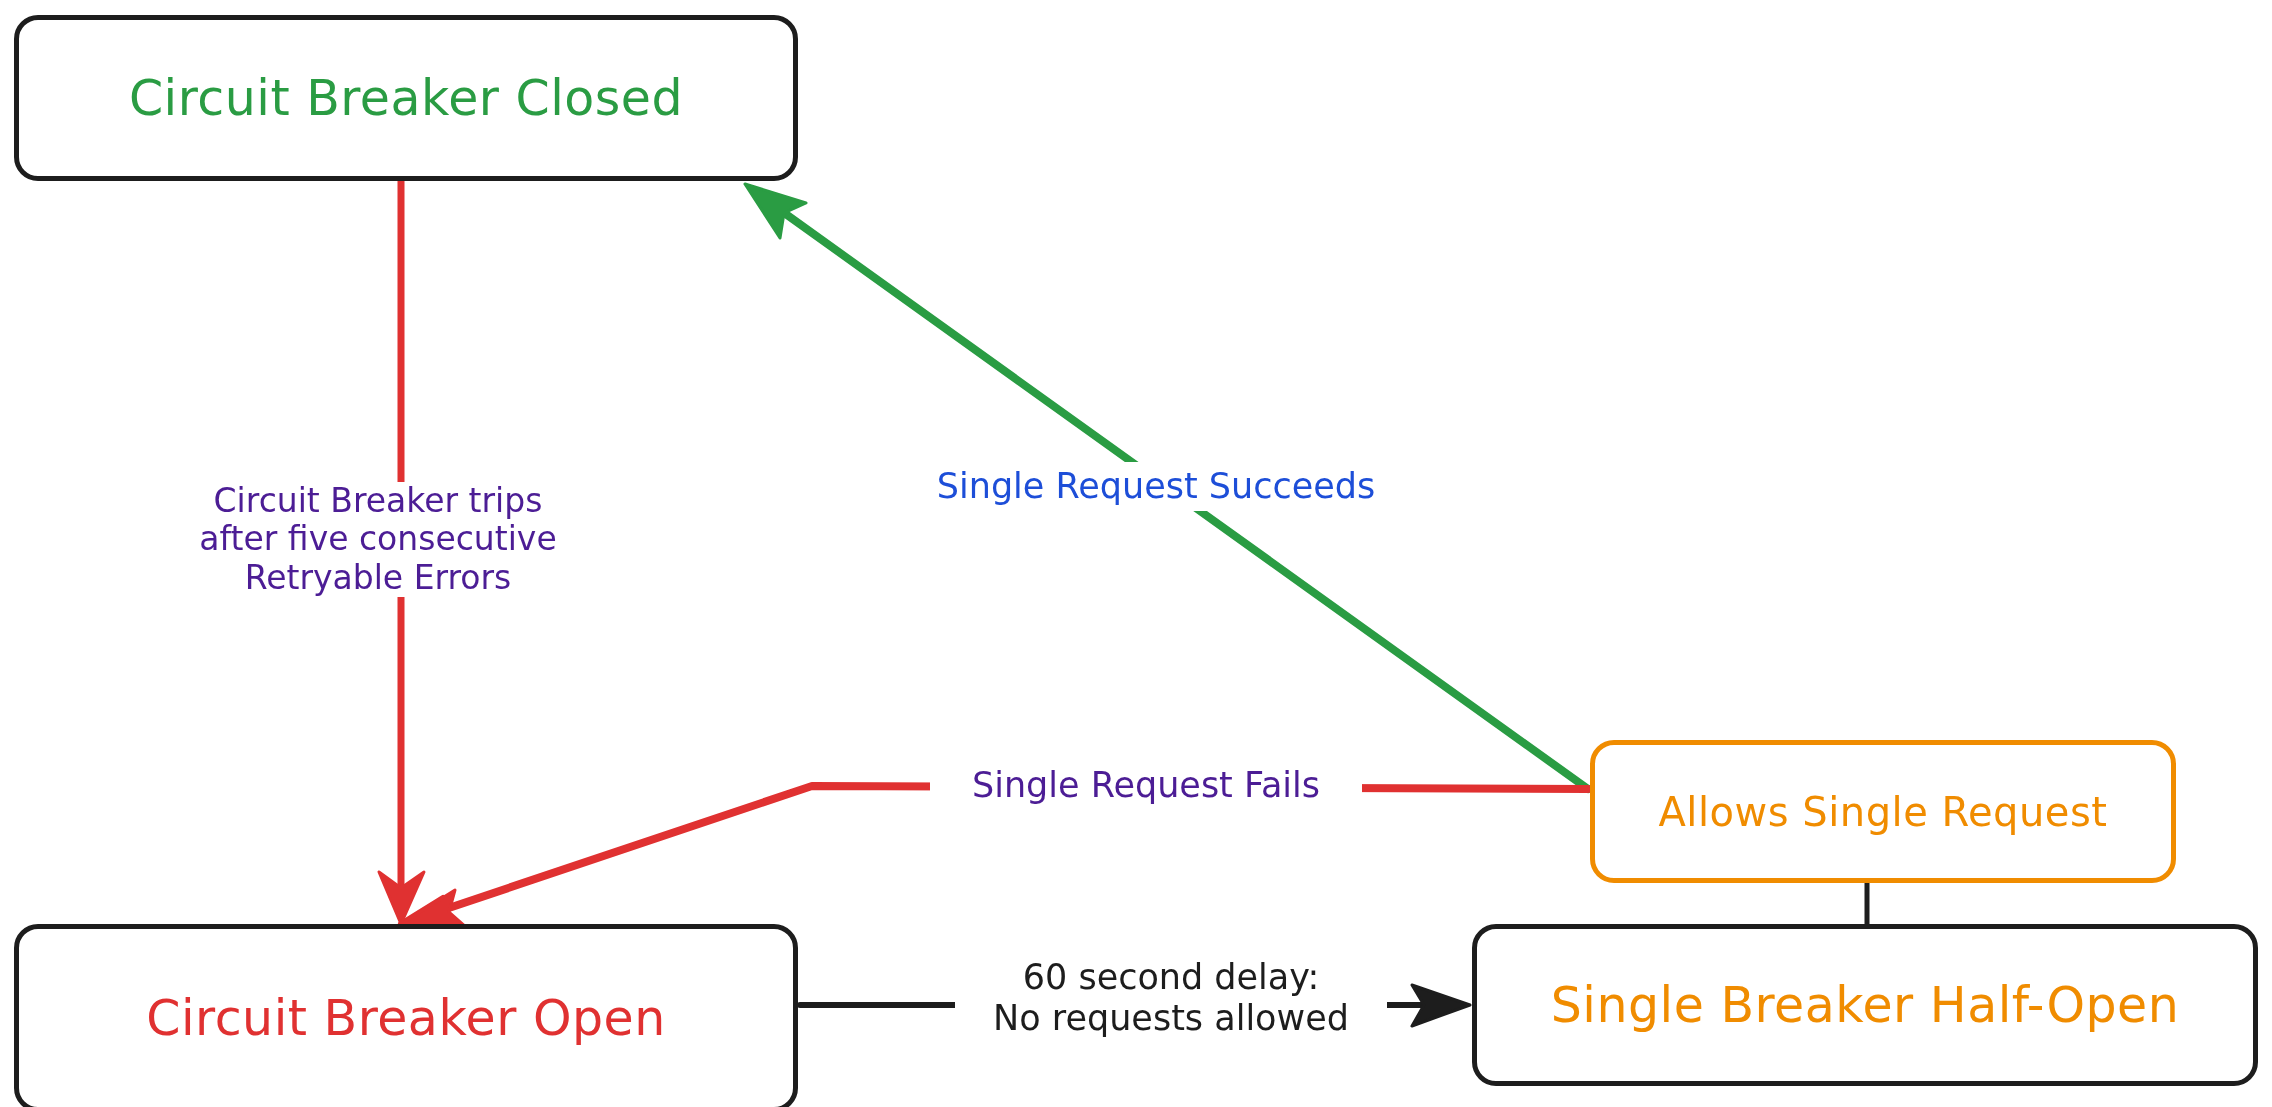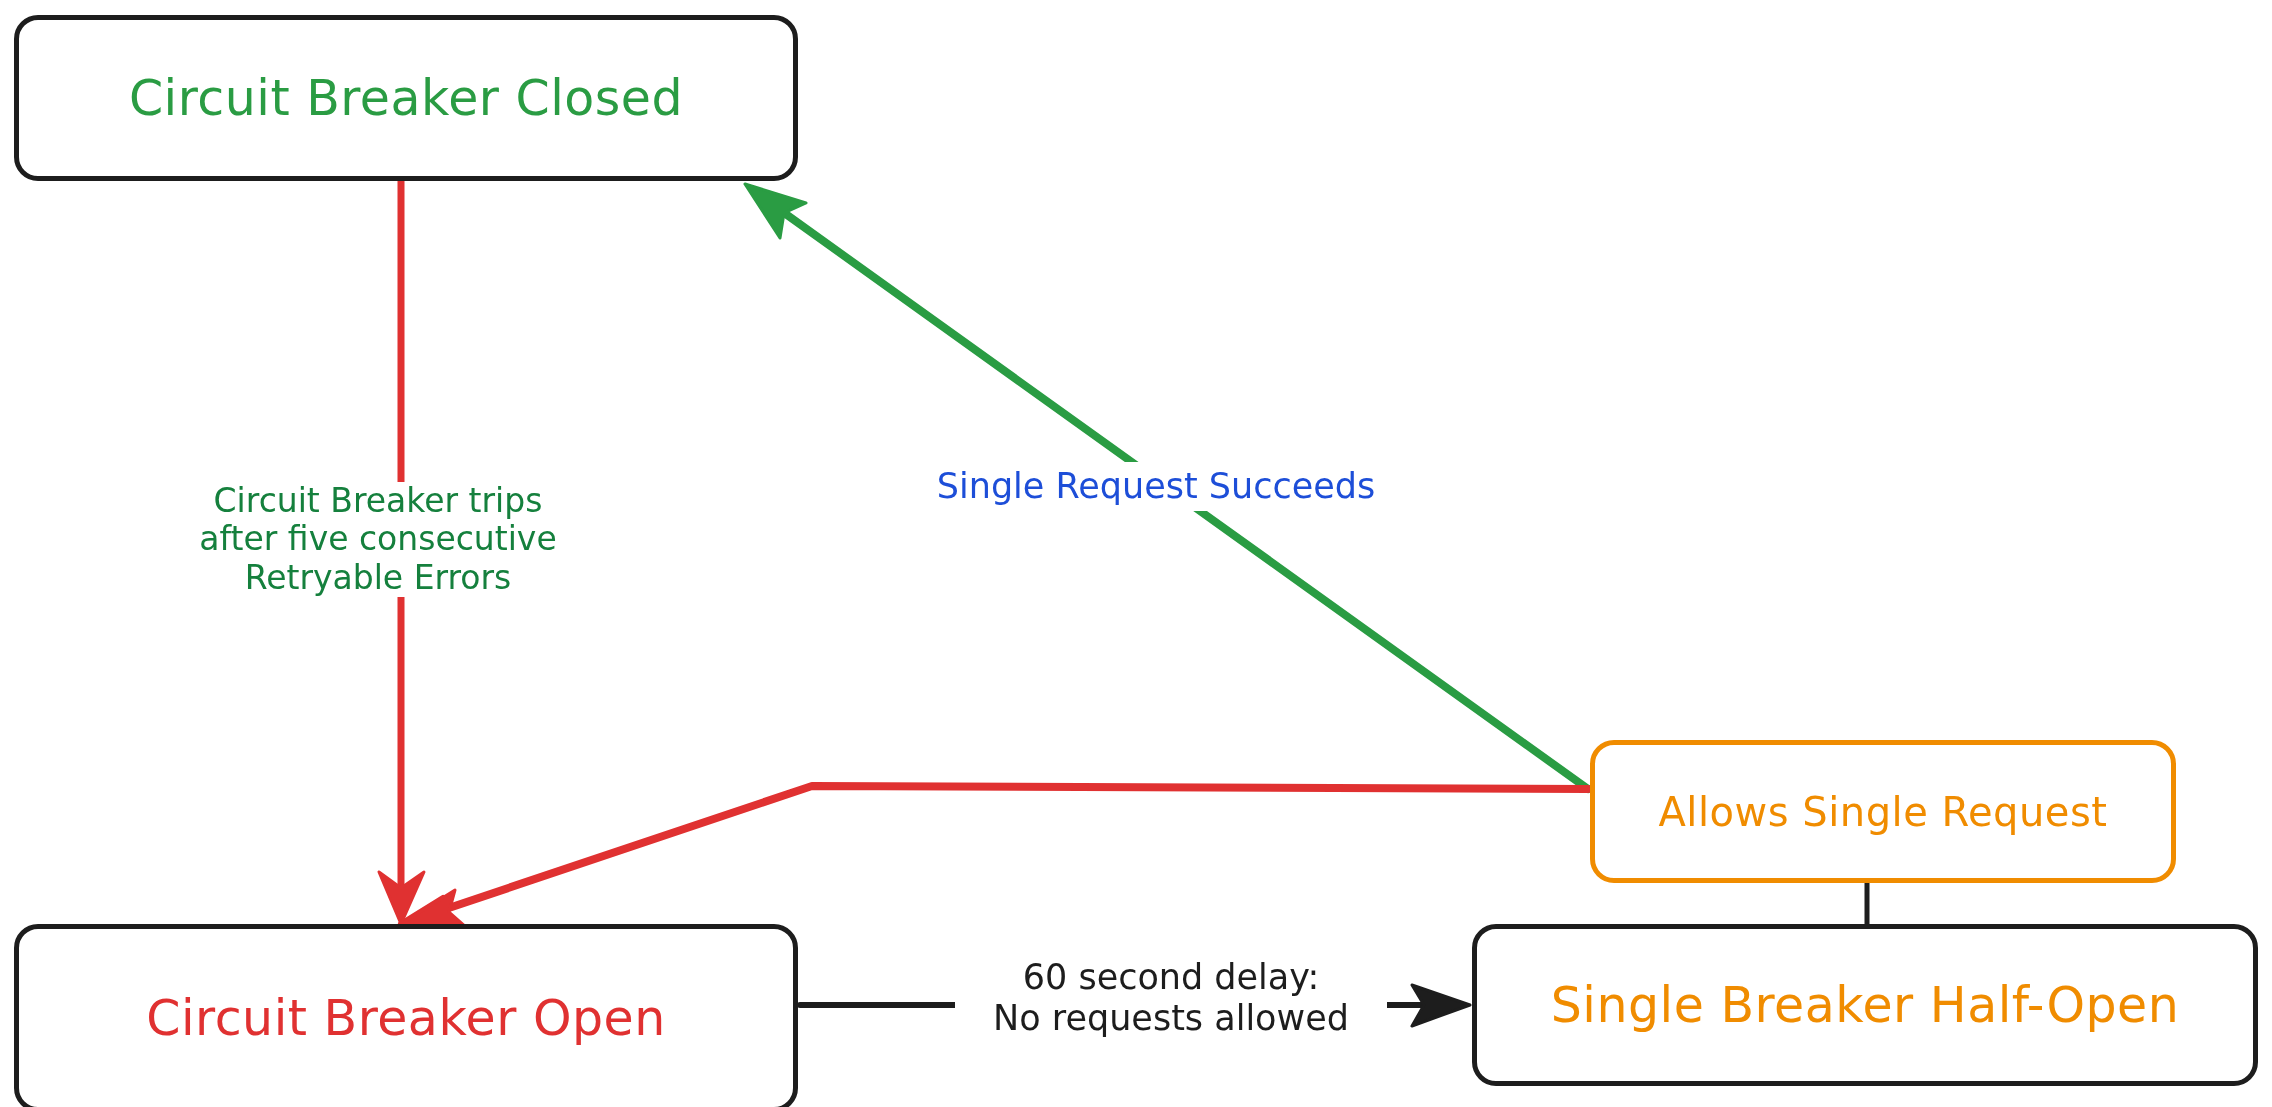--- a/index.html
+++ b/index.html
@@ -74,21 +74,21 @@
   #node-halfopen .node-label { font-size: 49px; }
 
   .edge-label {
     position: absolute;
     font-family: "DejaVu Sans", sans-serif;
     text-align: center;
     white-space: pre;
     line-height: 1.16;
     background: #ffffff;
   }
-  .edge-label-red    { color: #15803d; }
+  .edge-label-red    { color: #4c1d95; }
   .edge-label-green  { color: #1d4ed8; }
   .edge-label-black  { color: #1d1d1d; }
 
   #label-trips {
     left: 168px; top: 482px;
     width: 420px;
     font-size: 33px;
   }
   #label-succeeds {
     left: 900px; top: 462px;
@@ -157,17 +157,18 @@
   <div class="node node-black" id="node-halfopen">
     <span class="node-label label-orange">Single Breaker Half-Open</span>
   </div>
 
   <div class="edge-label edge-label-red" id="label-trips">Circuit Breaker trips
 after five consecutive
 Retryable Errors</div>
 
   <div class="edge-label edge-label-green" id="label-succeeds">Single Request Succeeds</div>
 
+  <div class="edge-label edge-label-red" id="label-fails">Single Request Fails</div>
 
   <div class="edge-label edge-label-black" id="label-delay">60 second delay:
 No requests allowed</div>
 
 </div>
 
 </body></html>

